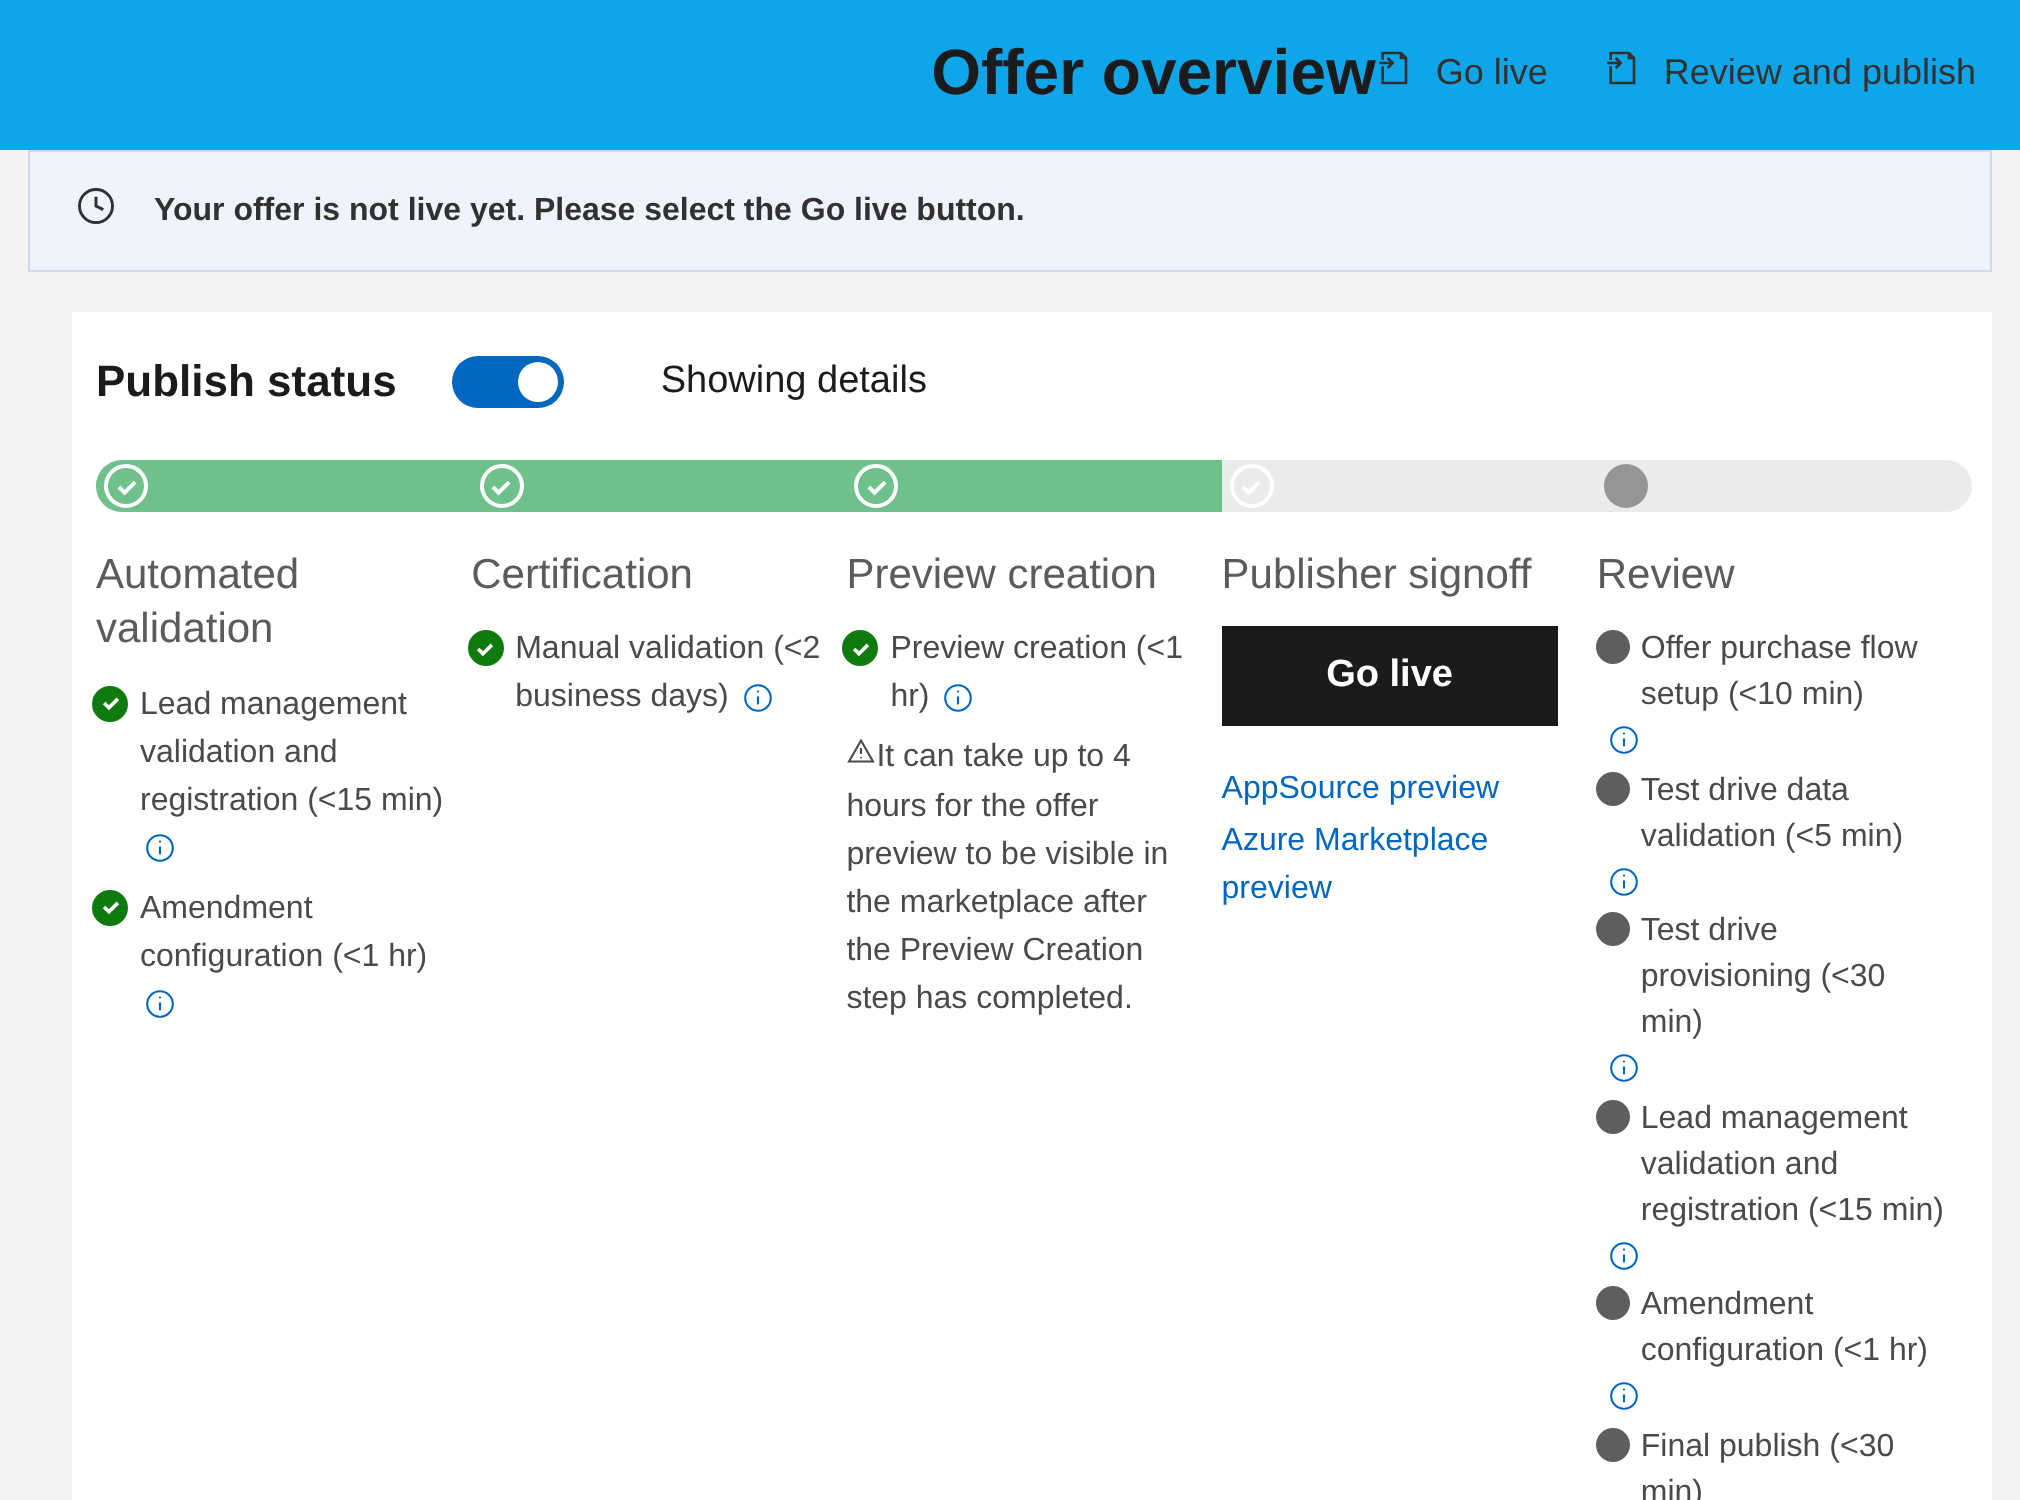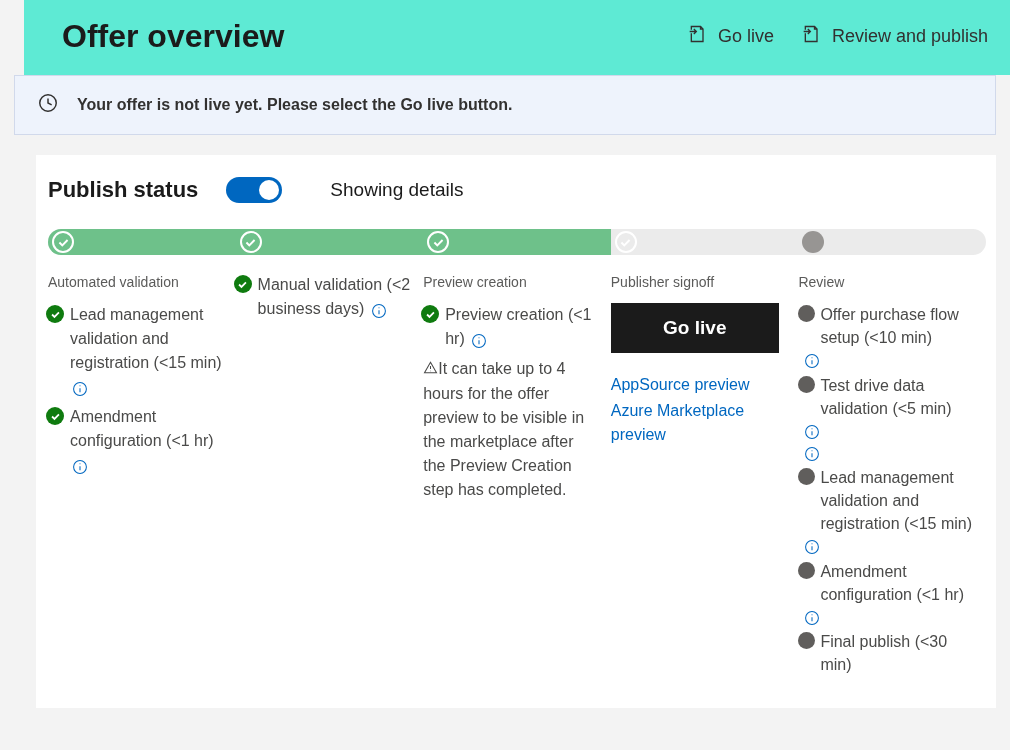--- a/index.html
+++ b/index.html
@@ -7,24 +7,23 @@
     font-family: "Segoe UI", -apple-system, sans-serif;
     background: #f3f3f3;
     width: 1010px;
     height: 750px;
     overflow: hidden;
     color: #323130;
   }
   .header {
     display: flex;
     align-items: center;
-    justify-content: space-between;
+    justify-content: flex-end;
     padding: 18px 22px 20px 38px;
-    background: #5eead4;
-    margin-left: 24px;
+    background: #0ea5e9;
   }
   .header h1 {
     font-size: 32px;
     font-weight: 700;
     color: #1b1b1b;
   }
   .header-actions {
     display: flex;
     gap: 28px;
     align-items: center;
@@ -132,21 +131,21 @@
     background: #979593;
     border-radius: 50%;
   }
 
   .stages {
     display: flex;
     gap: 0;
   }
   .stage { flex: 1; padding-right: 10px; }
   .stage-title {
-    font-size: 14px;
+    font-size: 21px;
     color: #5b5b5a;
     margin-bottom: 12px;
     line-height: 1.3;
   }
   .step {
     font-size: 16px;
     color: #4a4a49;
     line-height: 1.5;
     margin-bottom: 6px;
     position: relative;
@@ -354,20 +353,21 @@
         <span>Amendment configuration (&lt;1 hr)</span>
         <span class="info-icon"><svg viewBox="0 0 20 20">
               <circle cx="10" cy="10" r="8"></circle>
               <line x1="10" y1="9" x2="10" y2="14"></line>
               <circle cx="10" cy="6" r="0.7" fill="#0067c0" stroke="none"></circle>
             </svg></span>
       </div>
     </div>
 
     <div class="stage">
+      <div class="stage-title">Certification</div>
       <div class="step">
         <span class="state-icon">
             <span class="green-circle">
               <svg viewBox="0 0 16 16">
                 <path d="M3 8 L6.5 11.5 L13 5"></path>
               </svg>
             </span>
           </span>
         <span>Manual validation (&lt;2 business days)</span>
         <span class="info-icon"><svg viewBox="0 0 20 20">
@@ -427,20 +427,24 @@
       <div class="publish-step">
         <span class="state-icon"><span class="gray-dot-sm"></span></span>
         <span>Test drive data validation (&lt;5 min)</span>
       </div>
       <div class="info-line"><span class="info-icon"><svg viewBox="0 0 20 20">
               <circle cx="10" cy="10" r="8"></circle>
               <line x1="10" y1="9" x2="10" y2="14"></line>
               <circle cx="10" cy="6" r="0.7" fill="#0067c0" stroke="none"></circle>
             </svg></span></div>
 
+      <div class="publish-step">
+        <span class="state-icon"><span class="gray-dot-sm"></span></span>
+        <span>Test drive provisioning (&lt;30 min)</span>
+      </div>
       <div class="info-line"><span class="info-icon"><svg viewBox="0 0 20 20">
               <circle cx="10" cy="10" r="8"></circle>
               <line x1="10" y1="9" x2="10" y2="14"></line>
               <circle cx="10" cy="6" r="0.7" fill="#0067c0" stroke="none"></circle>
             </svg></span></div>
 
       <div class="publish-step">
         <span class="state-icon"><span class="gray-dot-sm"></span></span>
         <span>Lead management validation and registration (&lt;15 min)</span>
       </div>

